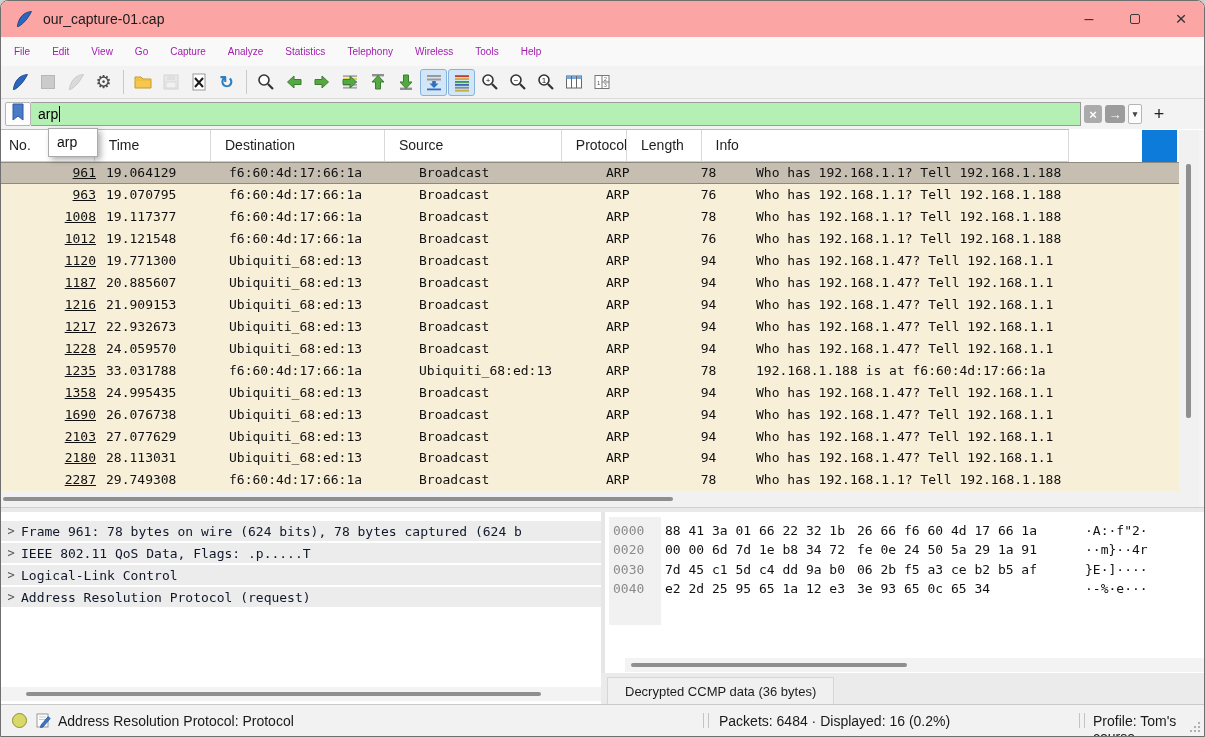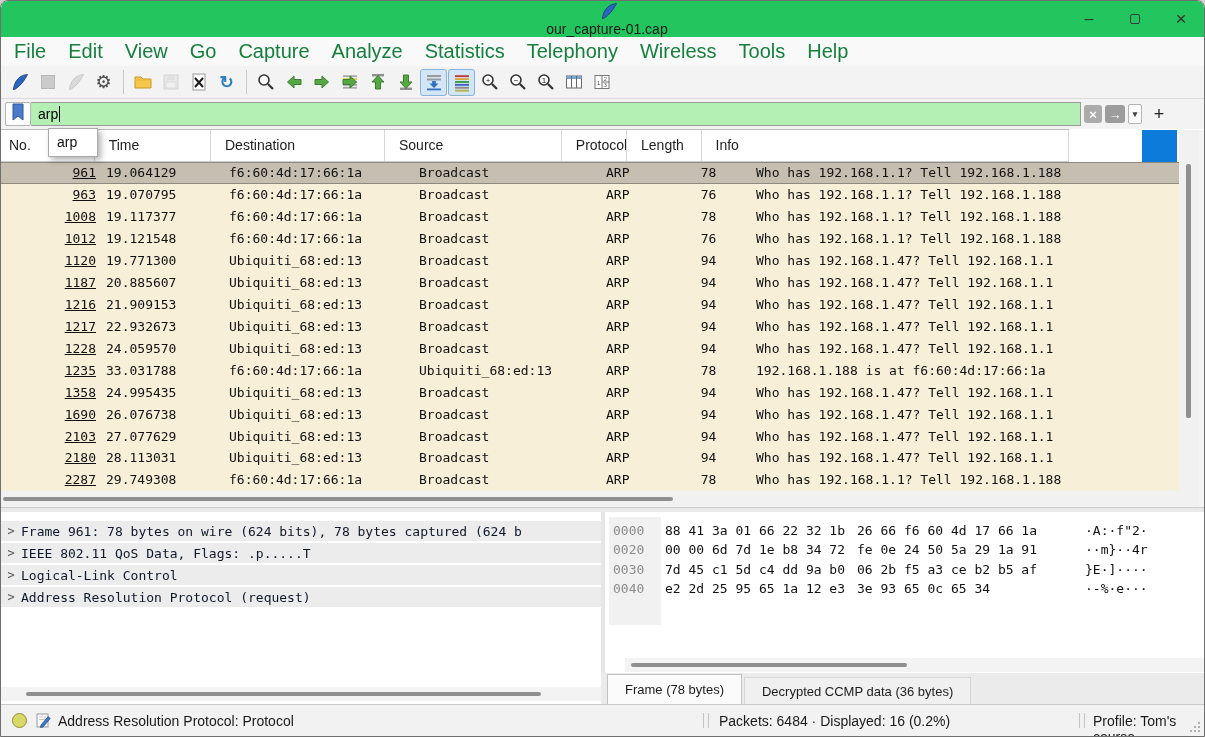--- a/index.html
+++ b/index.html
@@ -1,31 +1,31 @@
 <!DOCTYPE html>
 <html><head>
 <meta charset="utf-8">
 <style>
   * { margin:0; padding:0; box-sizing:border-box; }
   body { background:#cfcfcf; font-family:"Liberation Sans", sans-serif; }
   .frame { position:relative; width:1205px; height:737px; background:#fff;
            border:1px solid #6f6f6f; border-radius:8px 8px 0 0; overflow:hidden; }
   
-  .titlebar { position:absolute; left:0; top:0; width:100%; height:36px; background:#22c55e;
-              display:flex; align-items:center;flex-direction:column; }
+  .titlebar { position:absolute; left:0; top:0; width:100%; height:36px; background:#fca5a5;
+              display:flex; align-items:center; }
   .app-logo { margin-left:13px; width:20px; height:20px; display:inline-flex; }
   .wtitle { margin-left:9px; font-size:14px; color:#1b1b1b; }
   .wincontrols { position:absolute; right:0; top:0; height:36px; display:flex; }
   .wbtn { width:46px; height:36px; display:flex; align-items:center; justify-content:center;
           font-size:16px; color:#333; }
   .maxbox { width:10px; height:10px; border:1.3px solid #3a3a3a; border-radius:2px; }
   
   .menubar { position:absolute; left:0; top:36px; width:100%; height:29px; background:#f9f9f9;
              display:flex; align-items:center; padding-left:2px; }
-  .menu-item { padding:0 11px; font-size:20px; color:#15803d; line-height:29px; }
+  .menu-item { padding:0 11px; font-size:10px; color:#a21caf; line-height:29px; }
   
   .toolbar { position:absolute; left:0; top:65px; width:100%; height:33px; background:#f3f3f3;
              border-bottom:1px solid #dcdcdc; display:flex; align-items:center; padding-left:5px; }
   .tbtn { width:27px; height:27px; display:flex; align-items:center; justify-content:center;
           border-radius:3px; margin-right:1px; }
   .tbtn.tactive { background:#d2e6f8; border:1px solid #85b3de; }
   .tbtn.tdisabled { opacity:.45; }
   .ticon { display:inline-flex; align-items:center; justify-content:center; }
   .tsep { width:1px; height:24px; background:#c9c9c9; margin:0 5px; }
   
@@ -587,21 +587,20 @@
           <div class="h-b2">3e 93 65 0c 65 34</div>
           <div class="h-asc">·-%·e···</div>
         </div>
       </div>
     <div class="hhscroll">
       <div class="hhthumb"></div>
     </div>
   </div>
 
   <div class="tabbar" id="tabbar">
-      <div class="btab bactive">Frame (78 bytes)</div>
       <div class="btab">Decrypted CCMP data (36 bytes)</div>
     </div>
 
   <div class="statusbar">
     <span class="expert-dot"></span>
     <span class="comment-ic">
       <svg width="17" height="17" viewBox="0 0 17 17">
           <rect x="2" y="2" width="11" height="13" fill="#fdfdfd" stroke="#9a9a9a"></rect>
           <line x1="4" y1="5" x2="11" y2="5" stroke="#c9c9c9"></line>
           <line x1="4" y1="7.5" x2="11" y2="7.5" stroke="#c9c9c9"></line>

